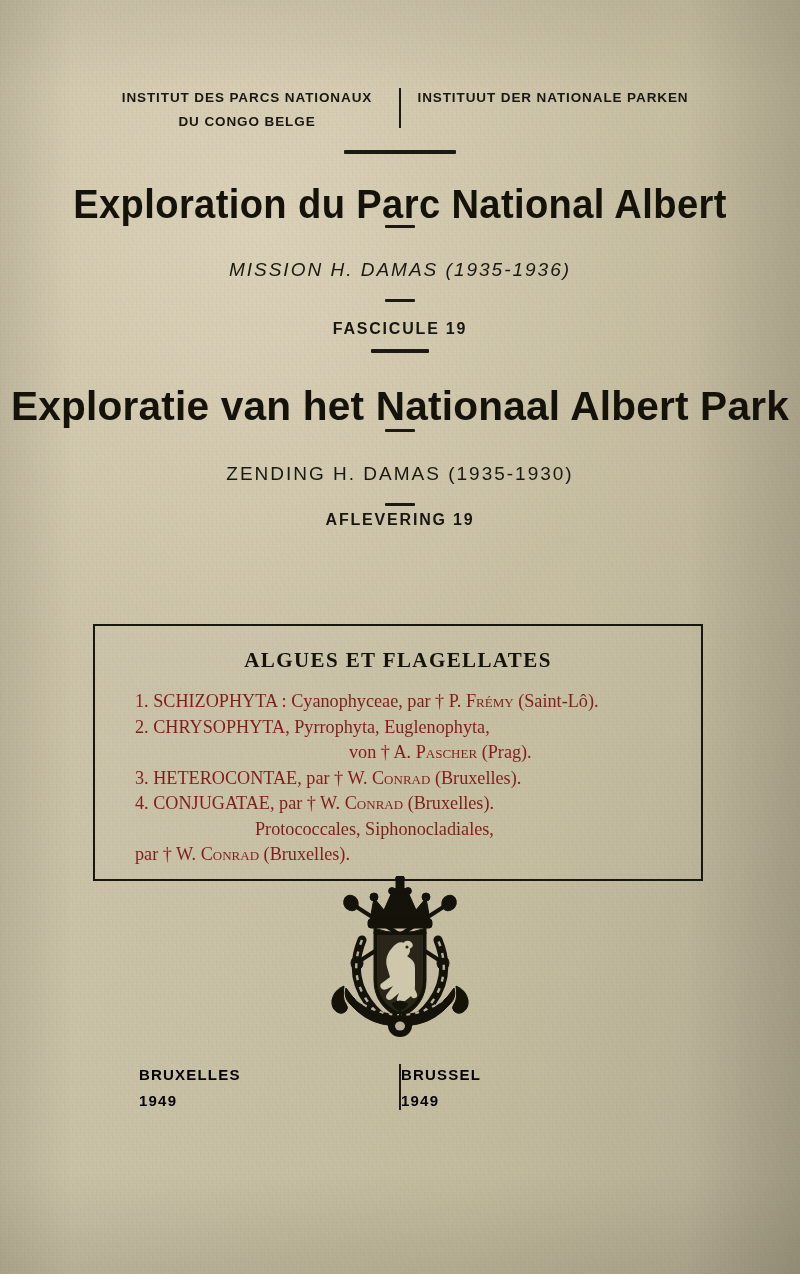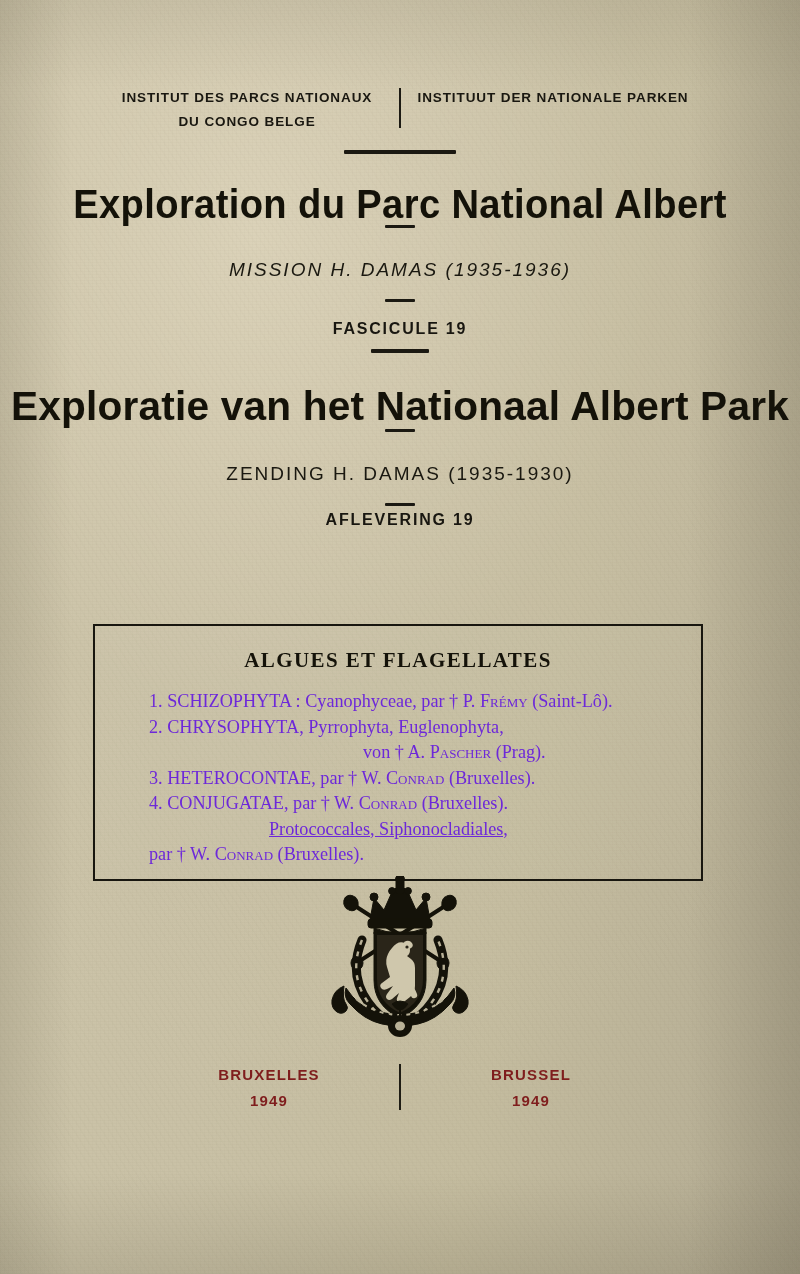--- a/index.html
+++ b/index.html
@@ -135,29 +135,29 @@
     font-size: 21px;
     letter-spacing: 1.4px;
     text-align: center;
     margin-top: 22px;
     color: #141209;
   }
   .entries {
     font-family: "Liberation Serif", serif;
     font-size: 18.2px;
     line-height: 25.5px;
-    color: #6d28d9;
+    color: #7f1d1d;
     margin: 16px 0 0 0;
-    padding: 0 18px 0 54px;
+    padding: 0 18px 0 40px;
   }
   .entry { position: relative; }
   .entry-line { white-space: nowrap; }
   .line-right { padding-right: 4px; }
   .line-indent-a { padding-left: 214px; }
-  .line-indent-b { padding-left: 120px; text-decoration: underline; }
+  .line-indent-b { padding-left: 120px; }
   .sc { font-variant: small-caps; }
   .dag { font-family: "Liberation Serif", serif; }
 
   
   .emblem {
     position: absolute;
     left: 50%;
     top: 876px;
     transform: translateX(-50%);
     width: 140px;
@@ -169,26 +169,26 @@
     position: absolute;
     top: 1062px;
     left: 0;
     width: 800px;
     display: flex;
     justify-content: center;
     align-items: flex-start;
   }
   .foot-col {
     width: 260px;
-    text-align: center;
+    text-align: left;
     font-weight: bold;
     font-size: 15px;
     line-height: 26px;
     letter-spacing: 1.2px;
-    color: #7f1d1d;
+    color: #000000;
   }
   .foot-divider {
     width: 0;
     border-left: 2px solid #1e1c14;
     height: 46px;
     margin: 2px 0 0 0;
   }
 </style>
 </head>
 <body>

